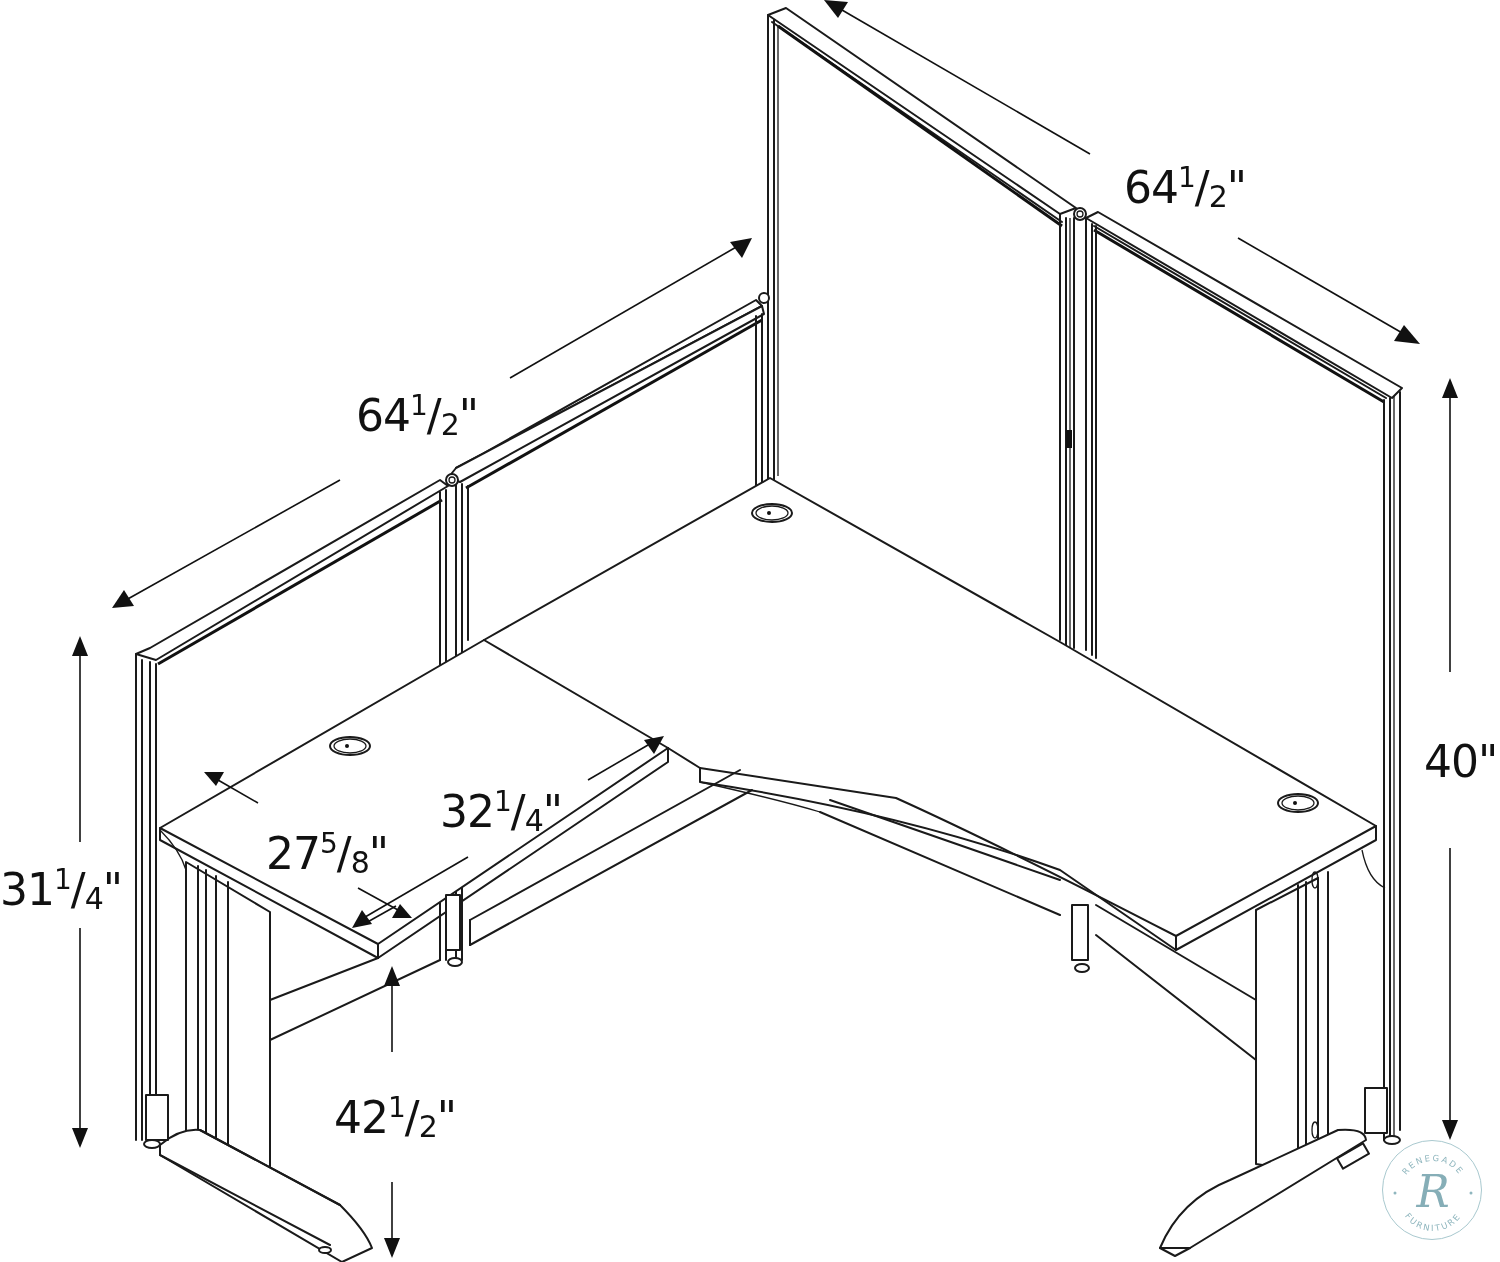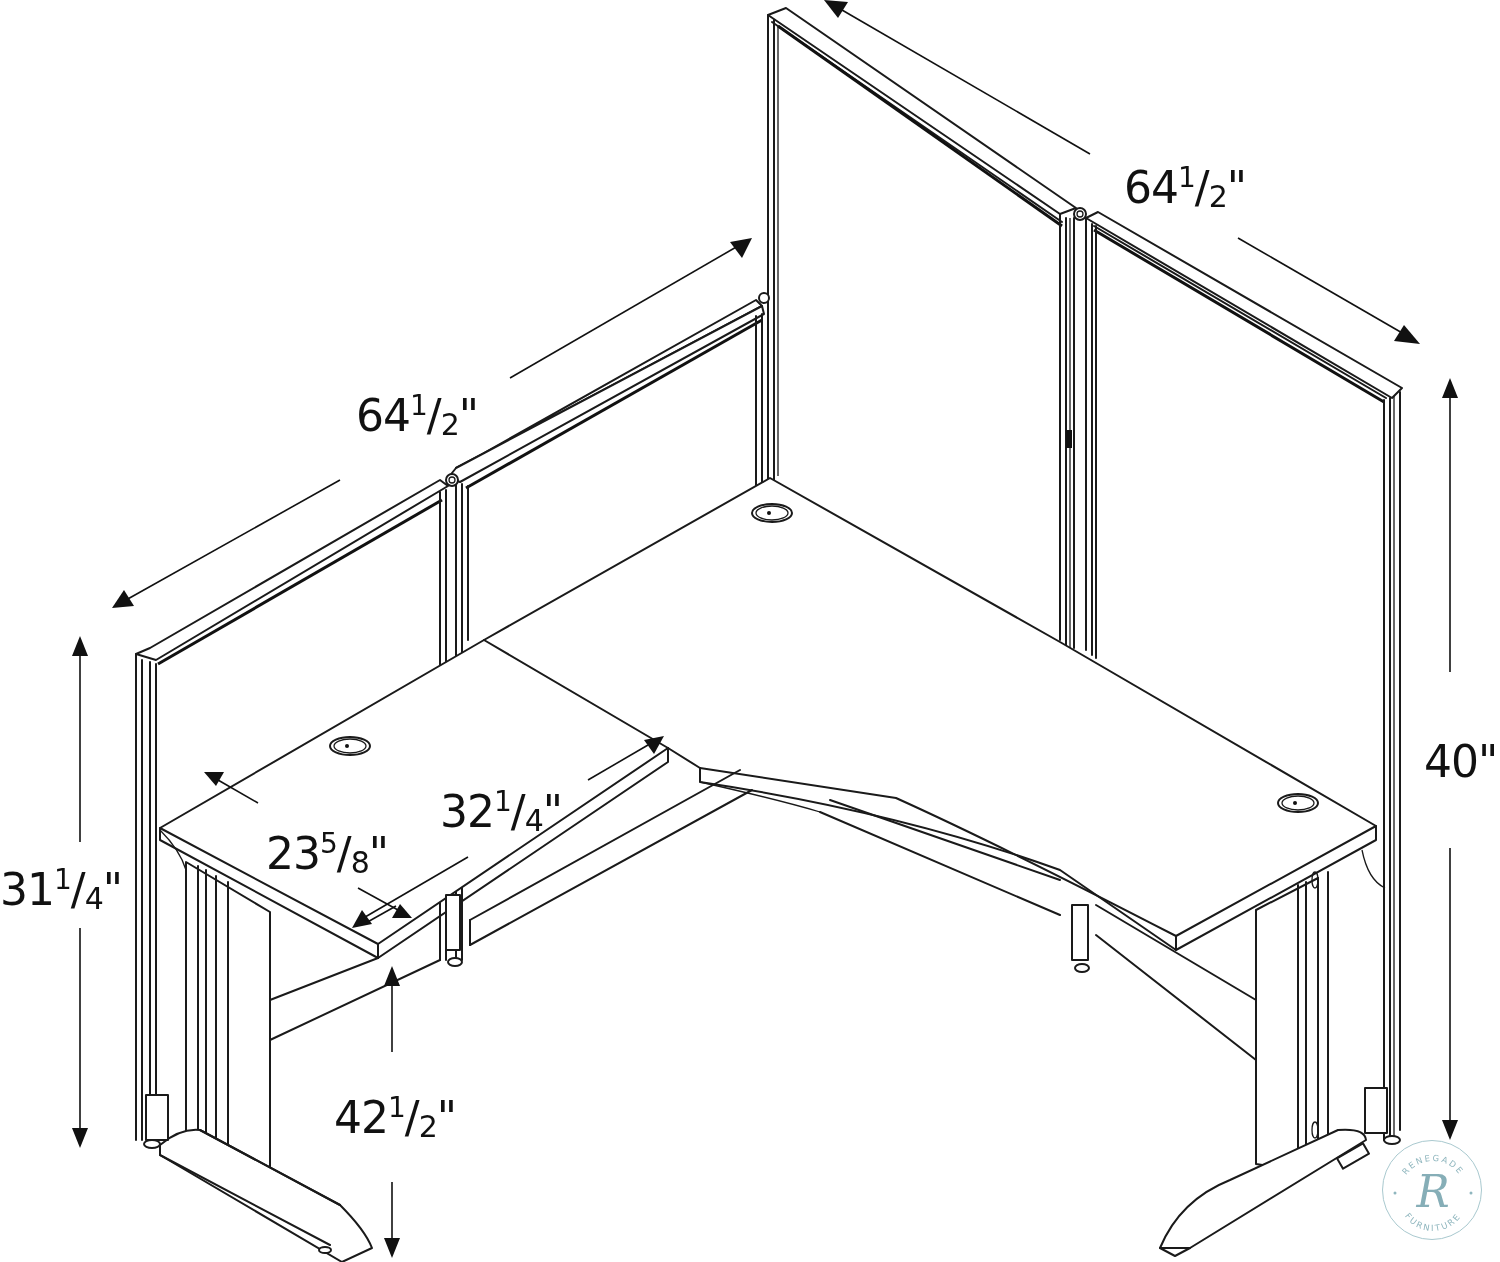--- a/index.html
+++ b/index.html
@@ -245,21 +245,21 @@
 
 <div class="label" style="left:0px; top:868px;">
   <span>31</span><sup>1</sup><span class="slash">/</span><sub>4</sub><span>"</span>
 </div>
 
 <div class="label" style="left:440px; top:790px;">
   <span>32</span><sup>1</sup><span class="slash">/</span><sub>4</sub><span>"</span>
 </div>
 
 <div class="label" style="left:266px; top:832px;">
-  <span>23</span><sup>5</sup><span class="slash">/</span><sub>8</sub><span>"</span>
+  <span>27</span><sup>5</sup><span class="slash">/</span><sub>8</sub><span>"</span>
 </div>
 
 <div class="label" style="left:334px; top:1096px;">
   <span>42</span><sup>1</sup><span class="slash">/</span><sub>2</sub><span>"</span>
 </div>
 
 <div id="watermark">
   <svg width="100" height="100" viewBox="0 0 100 100">
     <defs>
       <path id="wmTop" d="M 18,52 A 32,32 0 0 1 82,52"></path>

